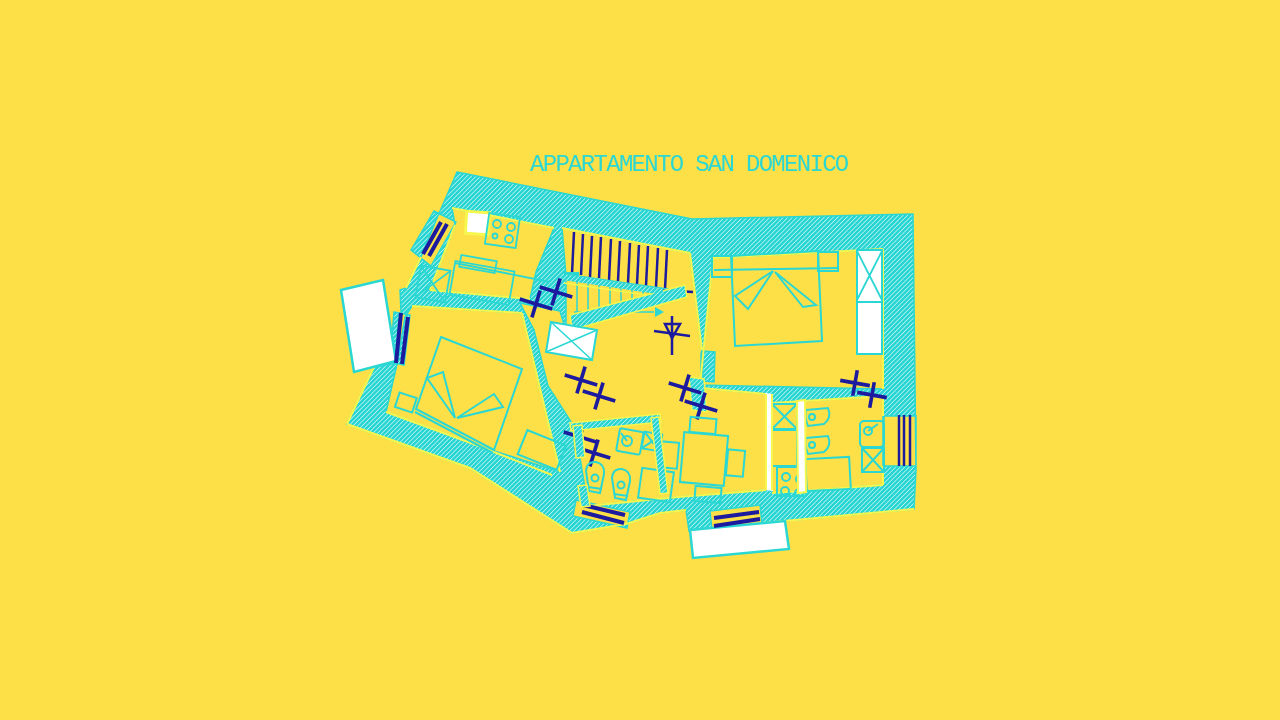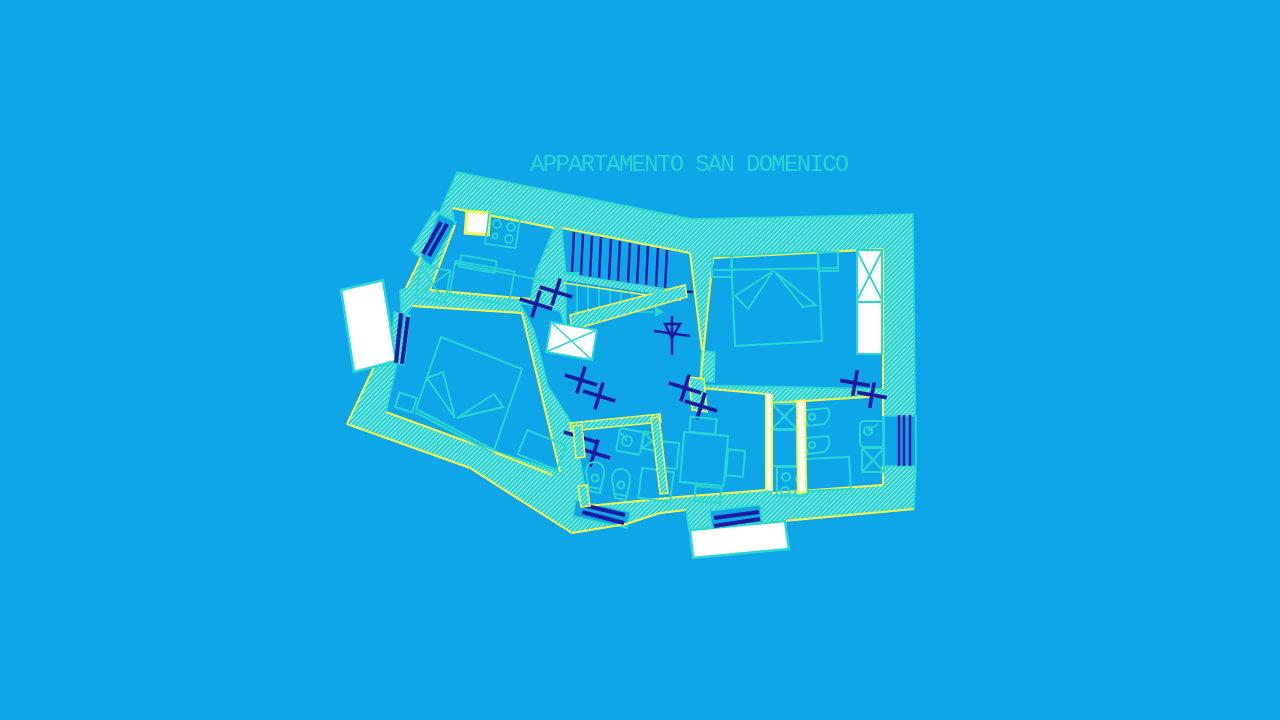--- a/index.html
+++ b/index.html
@@ -1,16 +1,16 @@
 <!DOCTYPE html>
 <html><head>
 <meta charset="utf-8">
 <style>
 html,body{margin:0;padding:0;background:#ffffff;}
-#c{position:relative;width:1280px;height:720px;background:#0ea5e9;overflow:hidden;}
+#c{position:relative;width:1280px;height:720px;background:#fde047;overflow:hidden;}
 </style>
 </head>
 <body>
 <div id="c">
 <svg width="1280" height="720" viewBox="0 0 1280 720">
 <defs>
 <pattern id="h" width="3.2" height="3.2" patternUnits="userSpaceOnUse" patternTransform="rotate(-45)">
   <rect width="3.2" height="3.2" fill="#26d5d1"></rect>
   <line x1="0" y1="0.4" x2="3.2" y2="0.4" stroke="#ffffff" stroke-width="0.55"></line>
 </pattern>

